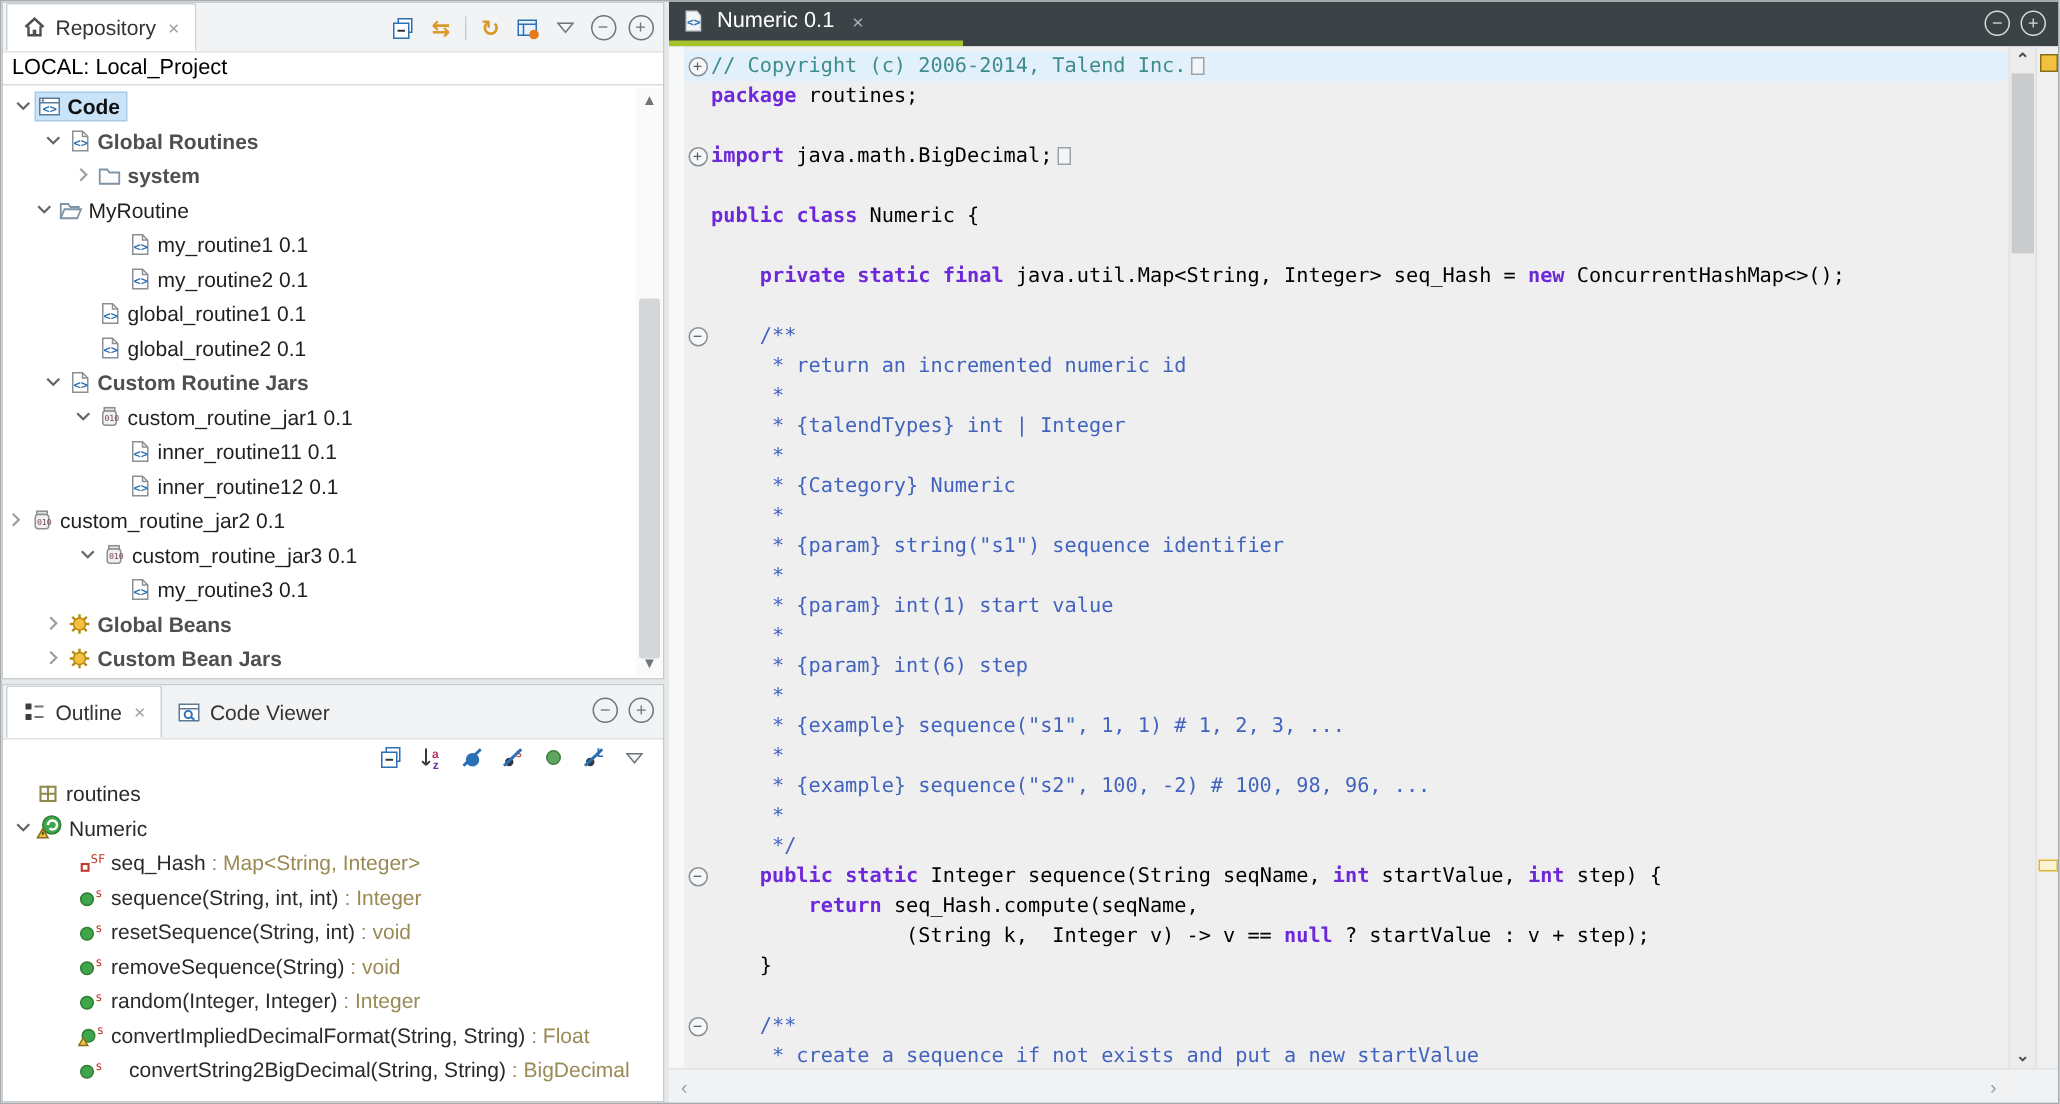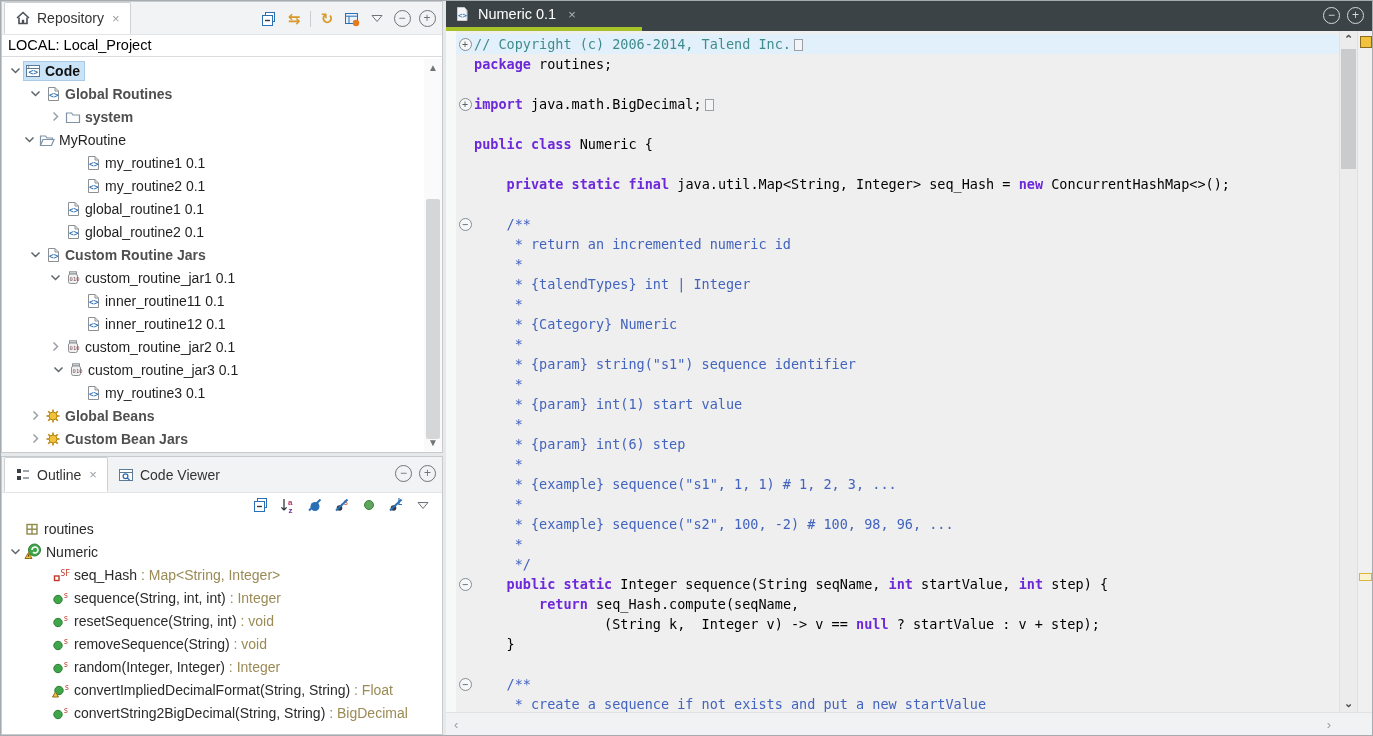--- a/index.html
+++ b/index.html
@@ -308,21 +308,21 @@
               <span class="icon">
                 <svg width="16" height="16">
                   <path d="M3.5 1.5 h6.5 l3.5 3.5 v9.5 h-10 z" fill="#fff" stroke="#8A9094"></path>
                   <path d="M10 1.5 v3.5 h3.5" fill="none" stroke="#8A9094"></path>
                   <text x="4" y="12.3" font-size="8" font-weight="bold" fill="#2B6FB5" font-family="DejaVu Sans Mono, monospace">&lt;&gt;</text>
                 </svg>
               </span>
               <span class="lbl">inner_routine12 0.1</span>
             </span>
           </div>
-          <div class="tree-row" style="padding-left: 45px;">
+          <div class="tree-row" style="">
             <span class="chev">
               <svg width="11" height="11">
                 <polyline points="3.5,1.5 7.5,5.5 3.5,9.5" fill="none" stroke="#9AA0A5" stroke-width="1.5"></polyline>
               </svg>
             </span>
             <span class="row-inner">
               <span class="icon">
                 <svg width="16" height="16">
                   <rect x="4.5" y="1.8" width="7" height="2.2" fill="#E4E4E4" stroke="#8A9094"></rect>
                   <rect x="3.5" y="4" width="9" height="9.5" rx="2" fill="#F1F1F1" stroke="#8A9094"></rect>
@@ -588,21 +588,21 @@
             <span style="margin-left: 4px;"><span class="oname">convertImpliedDecimalFormat(String, String)</span><span class="otype"> : Float</span></span>
           </div>
           <div class="tree-row" style="padding-left: 33px;">
             <span class="chev"></span>
             <span class="icon">
               <svg width="18" height="16">
                 <circle cx="6" cy="9.5" r="4.2" fill="#3FA64C" stroke="#2E7D32"></circle>
                 <text x="11.5" y="8" font-size="8" fill="#C0392B" font-family="DejaVu Sans Mono, monospace">s</text>
               </svg>
             </span>
-            <span style="margin-left: 4px;"><span class="oname">convertString2BigDecimal(String, String)</span><span class="otype"> : BigDecimal</span></span>
+            <span style="margin-left: 16px;"><span class="oname">convertString2BigDecimal(String, String)</span><span class="otype"> : BigDecimal</span></span>
           </div>
         </div>
     </div>
   </div>
 
   <div class="editor-col">
     <div class="editor-tabbar">
       <div class="etab">
         <span class="icon">
           <svg width="16" height="16">

